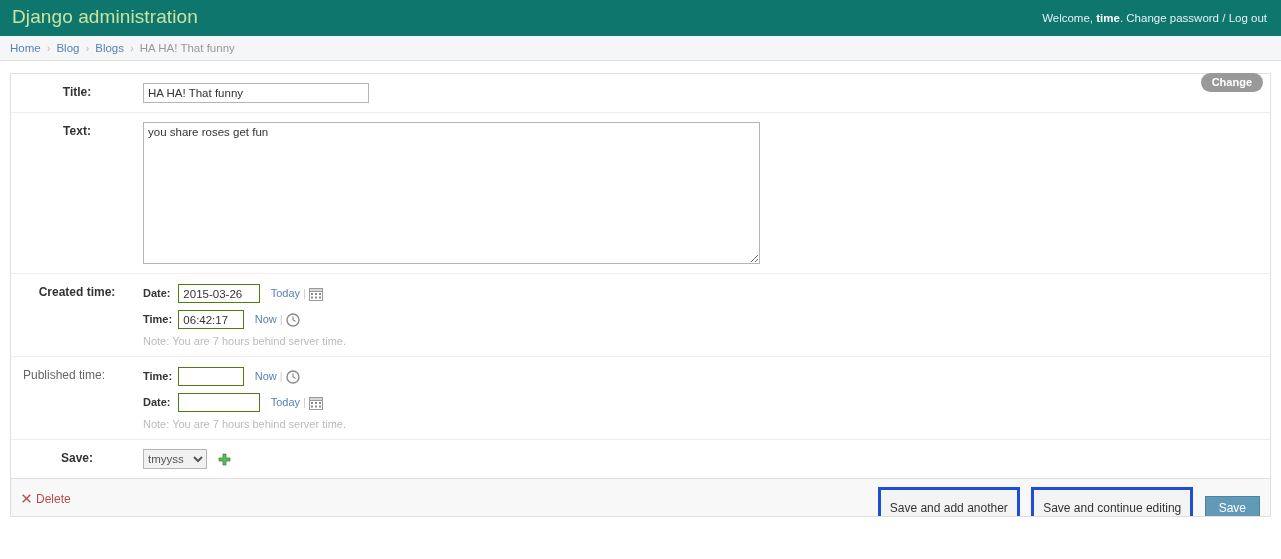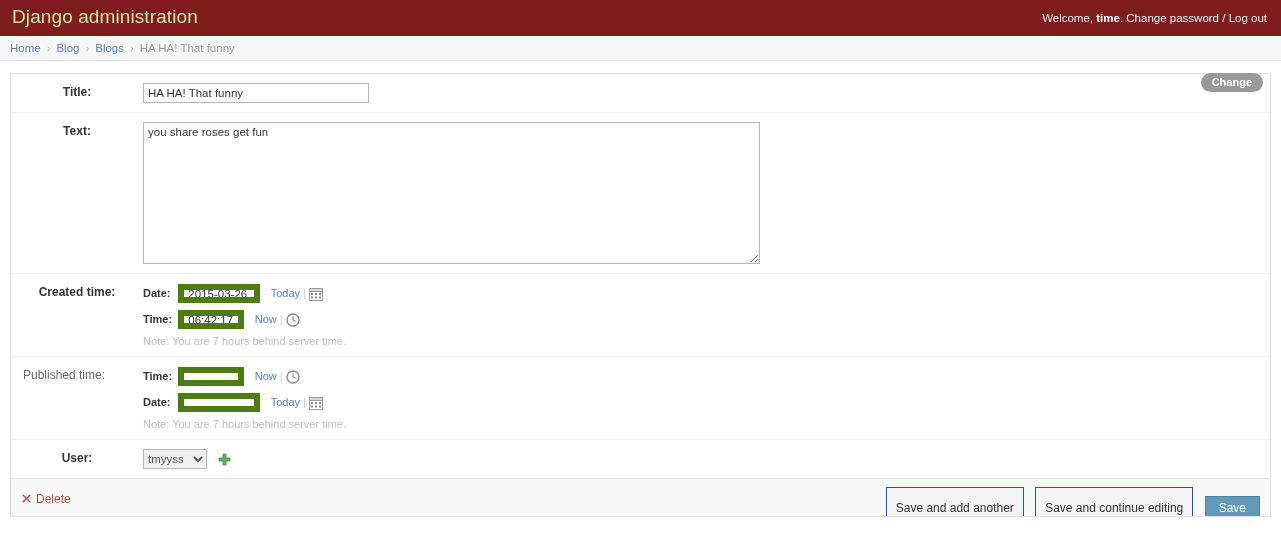--- a/index.html
+++ b/index.html
@@ -10,21 +10,21 @@
     font-family: "Liberation Sans", sans-serif;
     font-size: 12px;
     color: #333;
     overflow: hidden;
   }
 
   
   #header {
     position: relative;
     height: 36px;
-    background: #7f1d1d;
+    background: #0f766e;
     color: #fff;
     padding: 0 14px;
   }
   #branding {
     position: absolute;
     left: 12px; top: 6px;
   }
   #branding .site-name {
     font-size: 19px;
     font-weight: normal;
@@ -156,21 +156,21 @@
     display: inline-block;
     width: 32px;
     font-weight: bold;
     font-size: 11px;
     color: #333;
   }
   input.vDateField, input.vTimeField {
     width: 80px;
     height: 19px;
     padding: 1px 4px;
-    border: 6px solid #4d7c0f;
+    border: 1px solid #4d7c0f;
     font-family: "Liberation Sans", sans-serif;
     font-size: 11.5px;
     color: #333;
     vertical-align: middle;
   }
   input.vDateField { width: 82px; }
   input.vTimeField { width: 66px; }
   .shortcut {
     color: #5b80b2;
     text-decoration: none;
@@ -234,21 +234,21 @@
     margin-right: 4px;
     vertical-align: middle;
     line-height: 0;
   }
   .buttons-right { float: right; }
   input.btn-default {
     font-family: "Liberation Sans", sans-serif;
     font-size: 12px;
     color: #333;
     background: #f4f4f4;
-    border: 1px solid #1d4ed8;
+    border: 3px solid #1d4ed8;
     padding: 4px 9px;
     margin-left: 8px;
     cursor: pointer;
     height: 42px;
   }
   input.btn-primary {
     font-family: "Liberation Sans", sans-serif;
     font-size: 12px;
     color: #fff;
     background: #609ab6;
@@ -367,21 +367,21 @@
                     <rect x="2" y="9.5" width="2" height="2" fill="#8a8a8a"></rect>
                     <rect x="6" y="9.5" width="2" height="2" fill="#8a8a8a"></rect>
                     <rect x="10" y="9.5" width="2" height="2" fill="#8a8a8a"></rect>
                   </svg></span>
             </div>
             <div class="help-note">Note: You are 7 hours behind server time.</div>
           </div>
         </div>
 
         <div class="form-row">
-          <label class="req">User:</label>
+          <label class="req">Save:</label>
           <div class="field-box">
             <select class="vSelect">
               <option>tmyyss</option>
             </select>
             <a href="#" class="addlink-icon"><svg width="13" height="13" viewBox="0 0 13 13">
                   <path d="M5,1 h3 v4 h4 v3 h-4 v4 h-3 v-4 h-4 v-3 h4 z" fill="#5cb85c" stroke="#3d8b3d" stroke-width="0.8"></path>
                 </svg></a>
           </div>
         </div>
 

